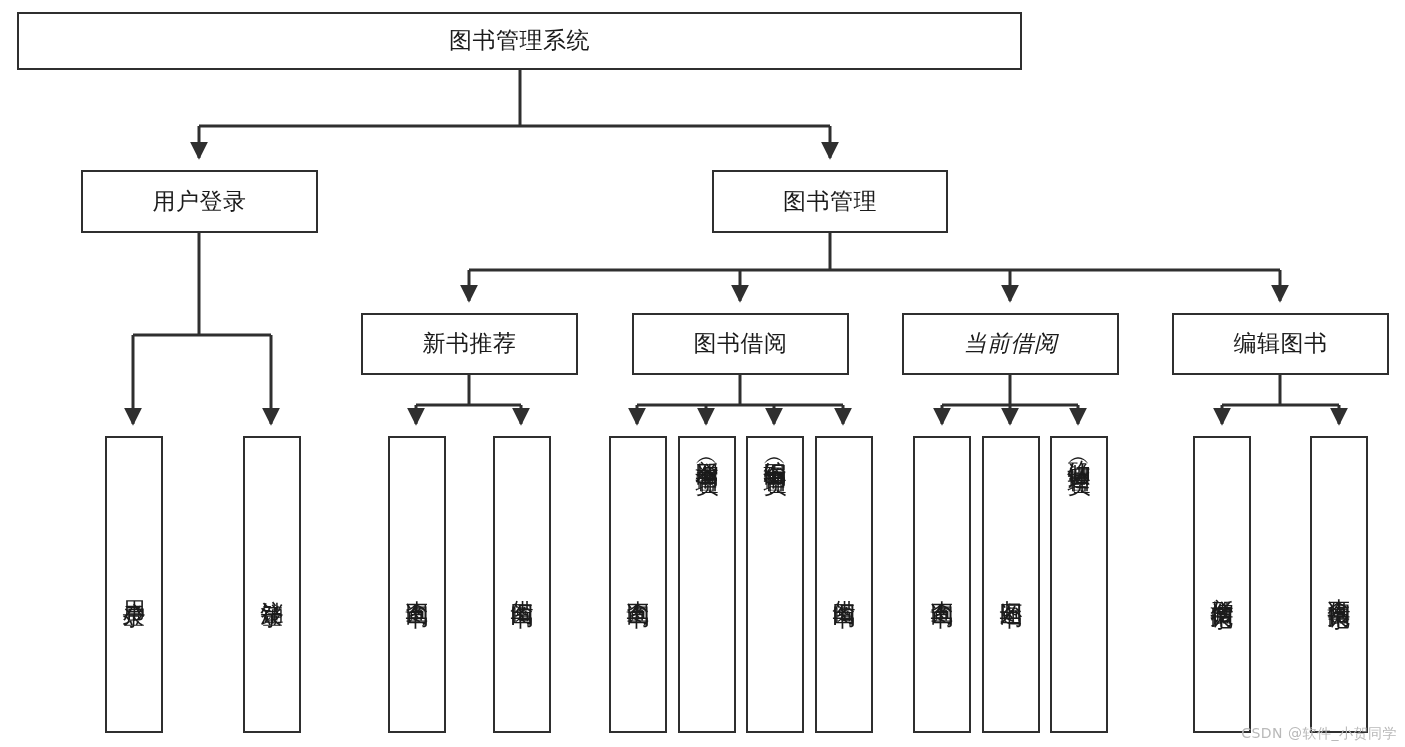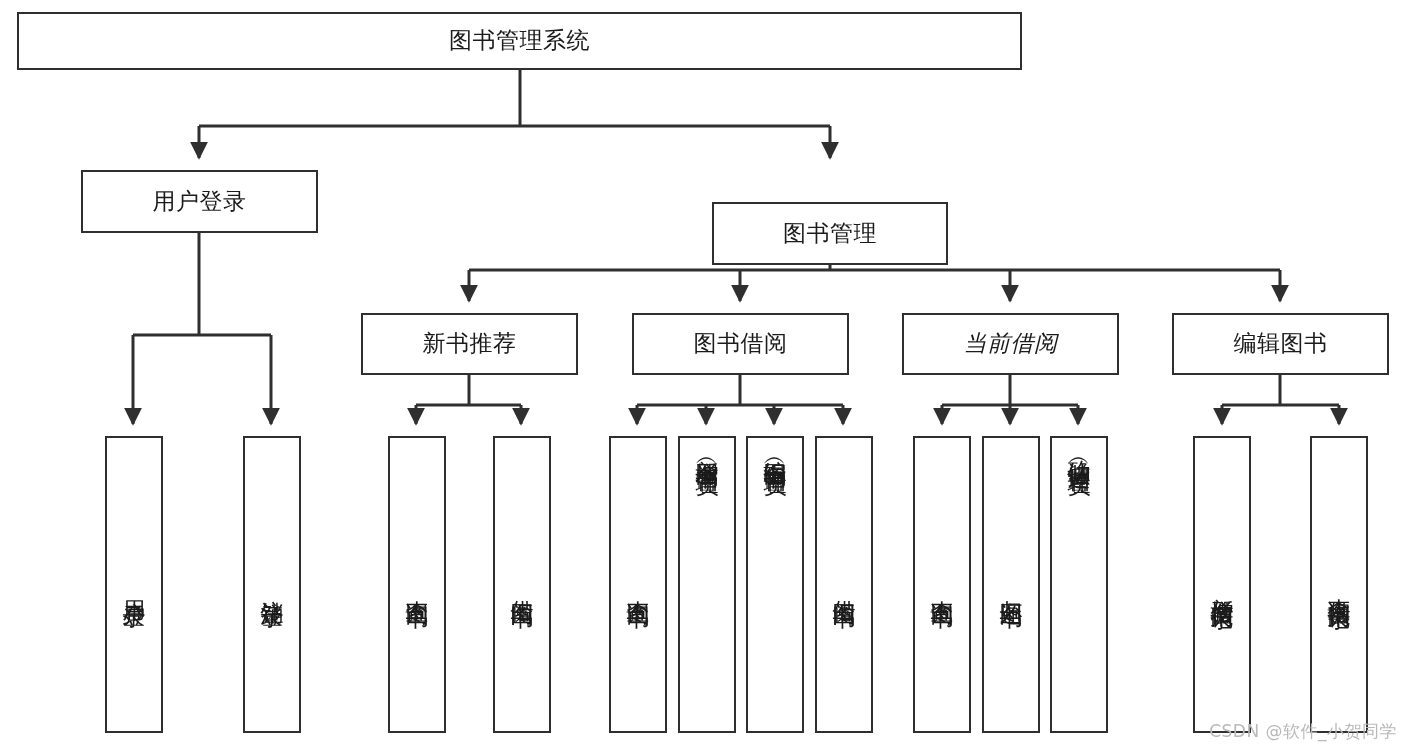--- a/index.html
+++ b/index.html
@@ -58,21 +58,21 @@
     position: absolute;
     left: 0; top: 0;
     width: 1405px;
     height: 747px;
     pointer-events: none;
   }
   .watermark {
     position: absolute;
     right: 8px;
     bottom: 4px;
-    font-size: 17px;
+    font-size: 14px;
     color: #b9b9b9;
     white-space: nowrap;
     letter-spacing: 0.5px;
   }
 </style>
 </head>
 <body>
 
 <div id="diagram-root">
 
@@ -126,21 +126,21 @@
     </g>
   </svg>
 
   <div class="node-box" style="left:17px; top:12px; width:1005px; height:58px;">
     <span class="node-label-h">图书管理系统</span>
   </div>
 
   <div class="node-box" style="left:81px; top:170px; width:237px; height:63px;">
     <span class="node-label-h">用户登录</span>
   </div>
-  <div class="node-box" style="left:712px; top:170px; width:236px; height:63px;margin-top:32px;">
+  <div class="node-box" style="left:712px; top:170px; width:236px; height:63px;">
     <span class="node-label-h">图书管理</span>
   </div>
 
   <div class="node-box" style="left:361px; top:313px; width:217px; height:62px;font-family:Liberation Serif, serif;">
     <span class="node-label-h">新书推荐</span>
   </div>
   <div class="node-box" style="left:632px; top:313px; width:217px; height:62px;text-align:right;">
     <span class="node-label-h">图书借阅</span>
   </div>
   <div class="node-box" style="left:902px; top:313px; width:217px; height:62px;font-style:italic;">

